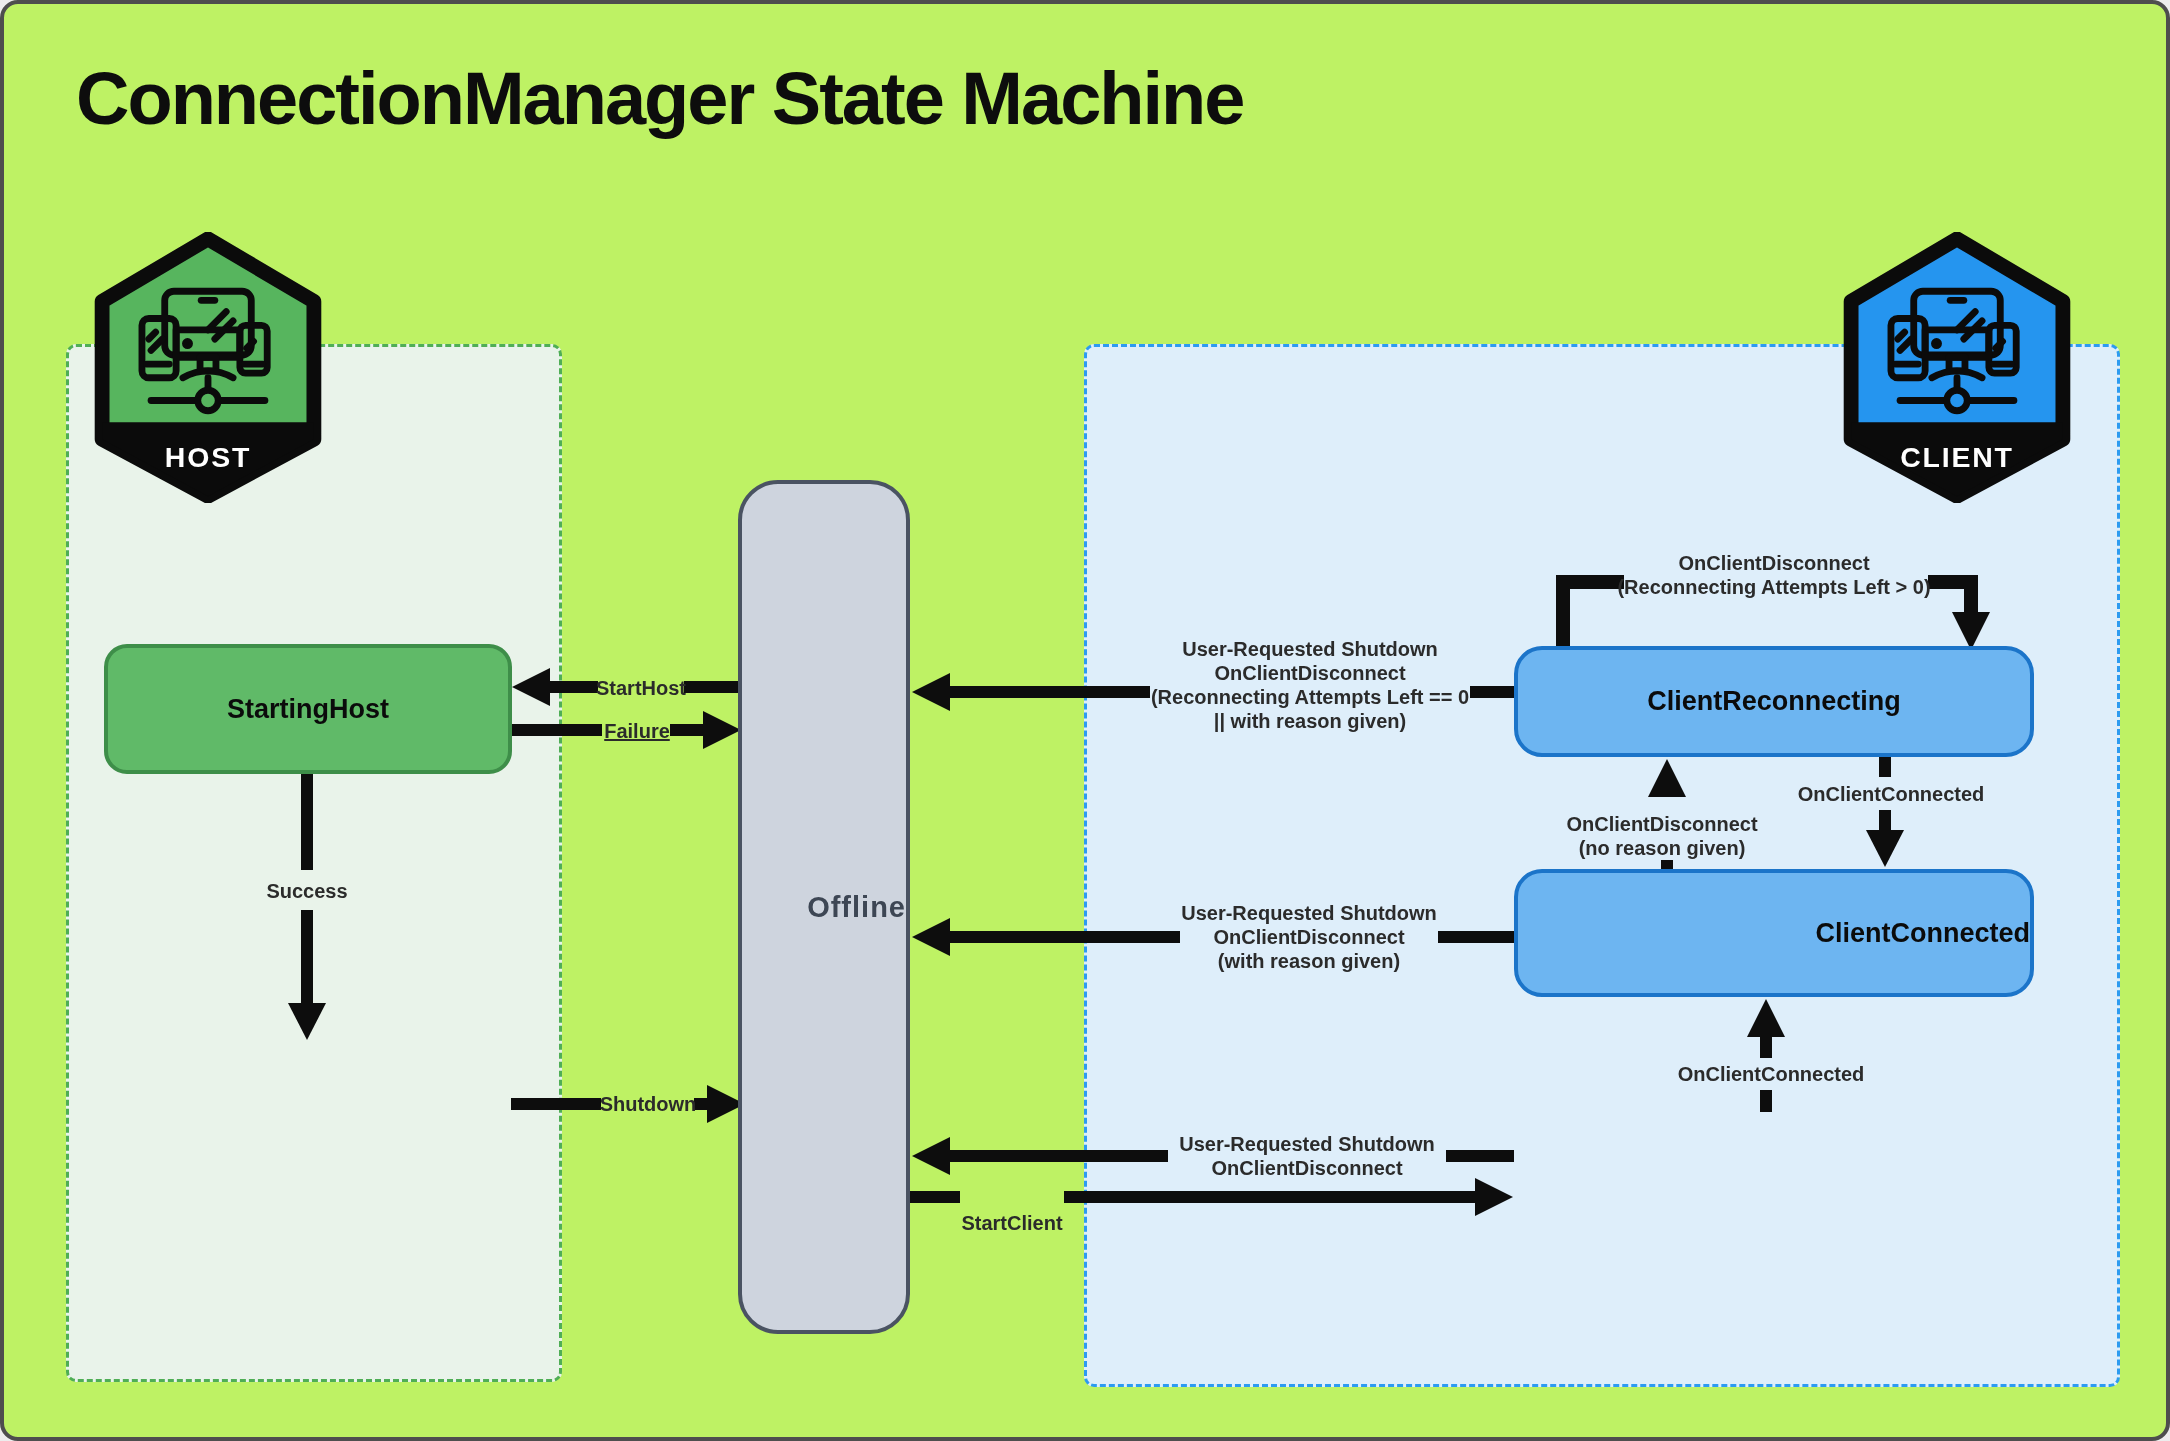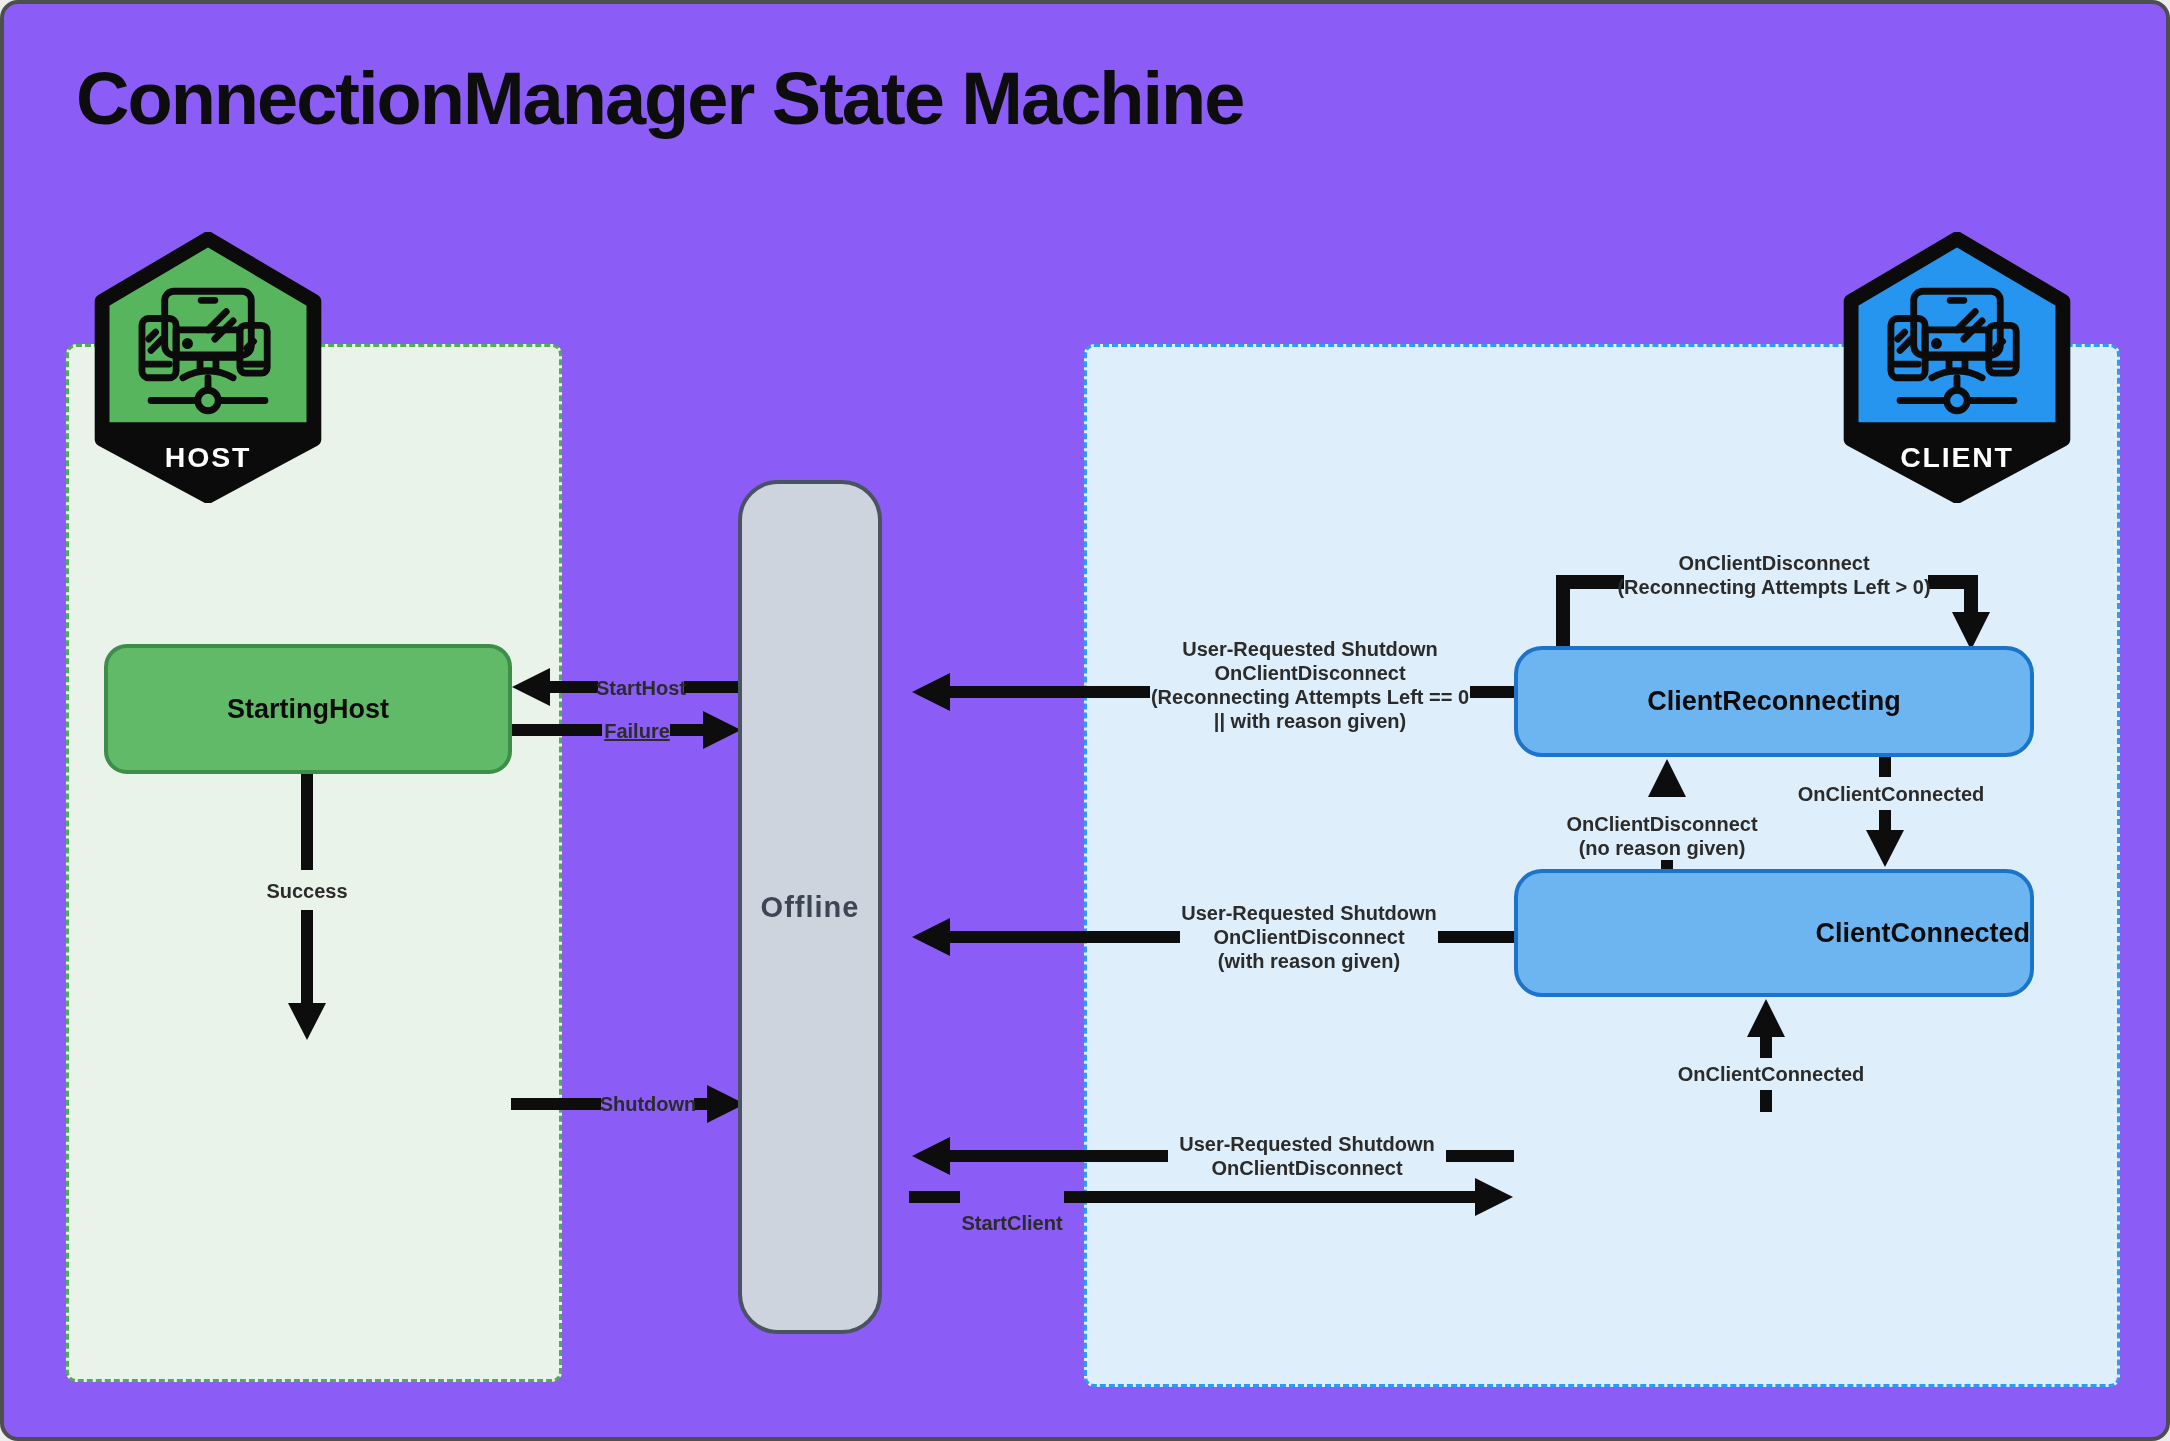--- a/index.html
+++ b/index.html
@@ -1,16 +1,16 @@
 <!DOCTYPE html>
 <html style="--host-badge: #57b55e; --host-box-green: #60ba68; --host-box-border: #3e8e49; --host-region-bg: #e9f3ea; --host-dash: #4fae55; --client-badge: #2595ef; --client-box-blue: #6db5f1; --client-box-border: #1b74c9; --client-region-bg: #deeefa; --client-dash: #2d9bf0; --offline-fill: #ced4de; --offline-border: #4a5362; --offline-text: #3d4654; --arrow-black: #0d0d0d; --label-text: #2b2b2b;"><head>
 <meta charset="utf-8">
 <style>
   html,body { margin:0; padding:0; background:#ededed; font-family:"Liberation Sans", sans-serif; }
-  .stage { position:relative; width:2170px; height:1441px; background:#8b5cf6;
+  .stage { position:relative; width:2170px; height:1441px; background:#bef264;
            border:4px solid #4e4e4e; border-radius:18px; box-sizing:border-box; overflow:hidden; }
 
   .title { position:absolute; left:72px; top:52px; margin:0; font-size:74px; font-weight:bold;
            color:#0d0d0d; letter-spacing:-2px; white-space:nowrap; }
 
   .region { position:absolute; box-sizing:border-box; border-radius:10px; z-index:1; }
   .host-region   { left:62px;  top:340px; width:496px;  height:1038px;
                    background:var(--host-region-bg); border:3px dashed var(--host-dash); }
   .client-region { left:1080px; top:340px; width:1036px; height:1043px;
                    background:var(--client-region-bg); border:3px dashed var(--client-dash); }
@@ -122,21 +122,21 @@
     <g>
       <polygon points="1762,995 1743,1033 1781,1033"></polygon>
       <path d="M1762,1033 V1054"></path>
         <path d="M1762,1086 V1108"></path>
     </g>
   </svg>
 
   <div class="state green" style="left:100px; top:640px; width:408px; height:130px;">
     <span>StartingHost</span>
   </div>
-  <div class="state gray" style="left:734px; top:476px; width:144px; height:854px;">
+  <div class="state gray" style="left:734px; top:476px; width:172px; height:854px;justify-content:flex-end;">
     <span>Offline</span>
   </div>
   <div class="state blue" style="left:1510px; top:642px; width:520px; height:111px;">
     <span>ClientReconnecting</span>
   </div>
   <div class="state blue" style="left:1510px; top:865px; width:520px; height:128px;justify-content:flex-end;">
     <span>ClientConnected</span>
   </div>
 
   <div class="edge-label" style="left:637px; top:684px;">StartHost</div>

